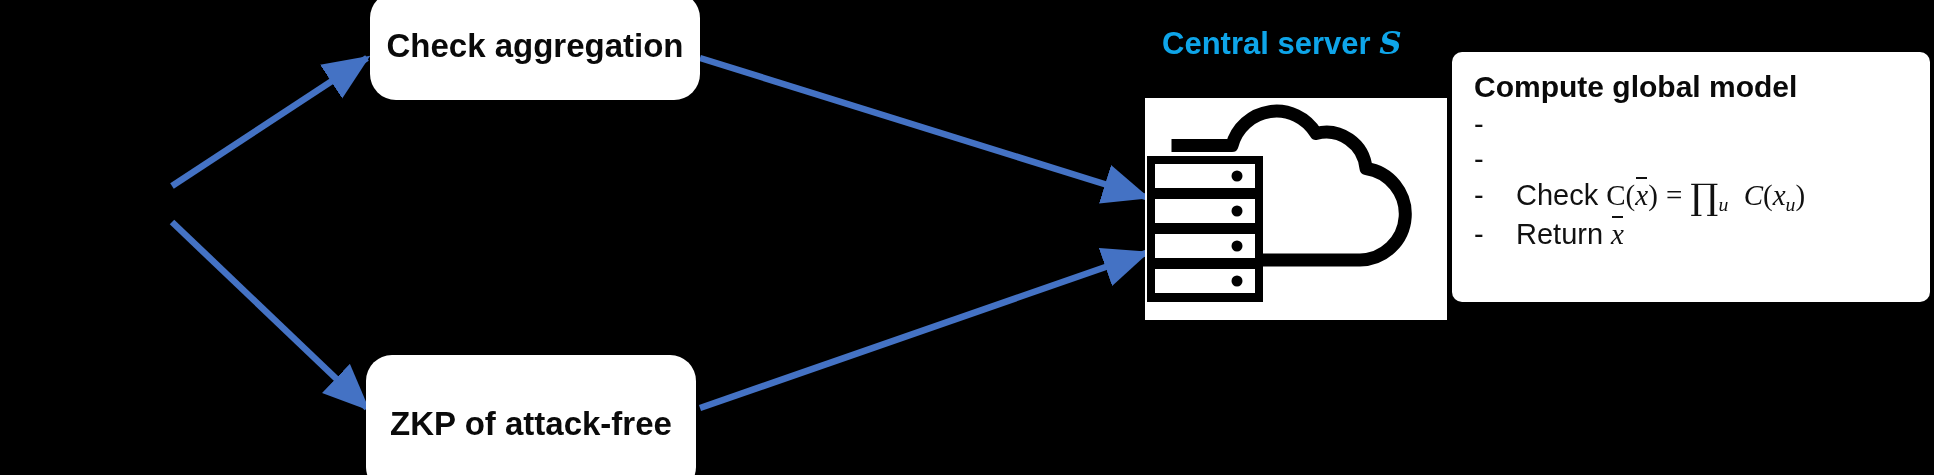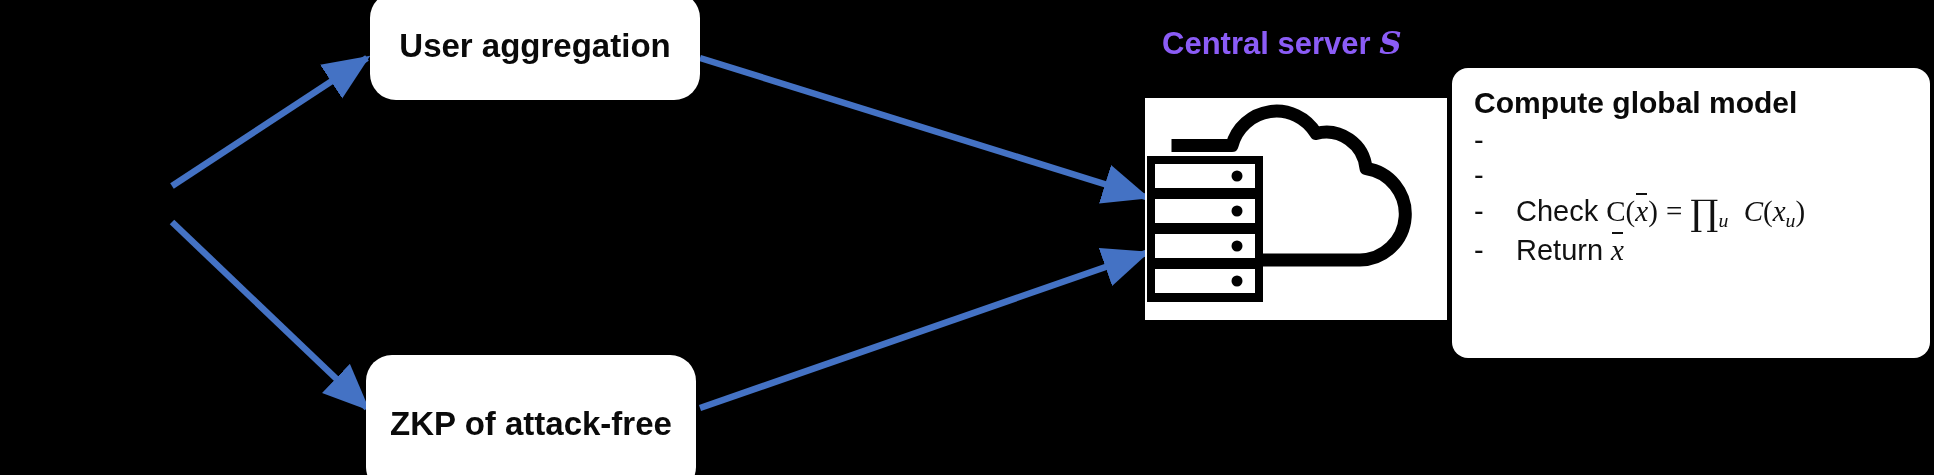--- a/index.html
+++ b/index.html
@@ -3,21 +3,21 @@
 <meta charset="utf-8">
 <style>
   html,body{margin:0;padding:0;background:#000;}
   body{width:1934px;height:475px;overflow:hidden;font-family:"Liberation Sans",sans-serif;}
   #stage{position:relative;width:1934px;height:475px;background:#000;}
 
   .svg-layer{position:absolute;left:0;top:0;width:1934px;height:475px;pointer-events:none;}
 
   .navy-label{
     position:absolute;
-    color:#8b5cf6;
+    color:#0ea5e9;
     font-family:"Liberation Sans",sans-serif;
     font-weight:bold;
     white-space:nowrap;
     line-height:1;
   }
   #user-label{left:18px;top:122px;font-size:31px;}
   #server-label{left:1162px;top:28px;font-size:31px;}
   .mathit{font-family:"Liberation Serif",serif;font-style:italic;font-weight:bold;}
   .mathscr{font-family:"DejaVu Serif",serif;font-style:italic;font-weight:bold;}
 
@@ -36,22 +36,22 @@
   #box-agg{left:370px;top:-8px;width:330px;height:108px;}
   #box-zkp{left:366px;top:355px;width:330px;height:138px;border-radius:26px;}
 
   #server-panel{
     position:absolute;left:1145px;top:98px;width:302px;height:222px;
     background:#fff;
   }
   #server-icon{position:absolute;left:0;top:0;width:302px;height:222px;}
 
   #compute-panel{
-    position:absolute;left:1452px;top:68px;width:478px;height:290px;
-    background:#fff;border-radius:16px;
+    position:absolute;left:1452px;top:52px;width:478px;height:250px;
+    background:#fff;border-radius:10px;
     padding:14px 0 0 0;box-sizing:border-box;
   }
   #compute-title{
     font-size:30px;font-weight:bold;color:#0a0a0a;
     padding:4px 0 2px 22px;font-family:"Liberation Sans",sans-serif;
     line-height:1.12;
   }
   .bullet-row{
     display:flex;align-items:flex-start;
     font-size:29px;color:#111;
@@ -83,21 +83,21 @@
       </marker>
     </defs>
     <line x1="172" y1="186" x2="367" y2="58" stroke="#4472C4" stroke-width="6.5" marker-end="url(#ah)"></line>
     <line x1="172" y1="222" x2="367" y2="408" stroke="#4472C4" stroke-width="6.5" marker-end="url(#ah)"></line>
     <line x1="700" y1="58" x2="1146" y2="197" stroke="#4472C4" stroke-width="6.5" marker-end="url(#ah)"></line>
     <line x1="700" y1="408" x2="1146" y2="253" stroke="#4472C4" stroke-width="6.5" marker-end="url(#ah)"></line>
   </svg>
 
 
   <div id="box-agg" class="wbox">
-    <span>User aggregation</span>
+    <span>Check aggregation</span>
   </div>
 
   <div id="box-zkp" class="wbox">
     <span>ZKP of attack-free</span>
   </div>
 
   <div id="server-label" class="navy-label">
     <span>Central server </span><span class="mathscr">S</span>
   </div>
 

